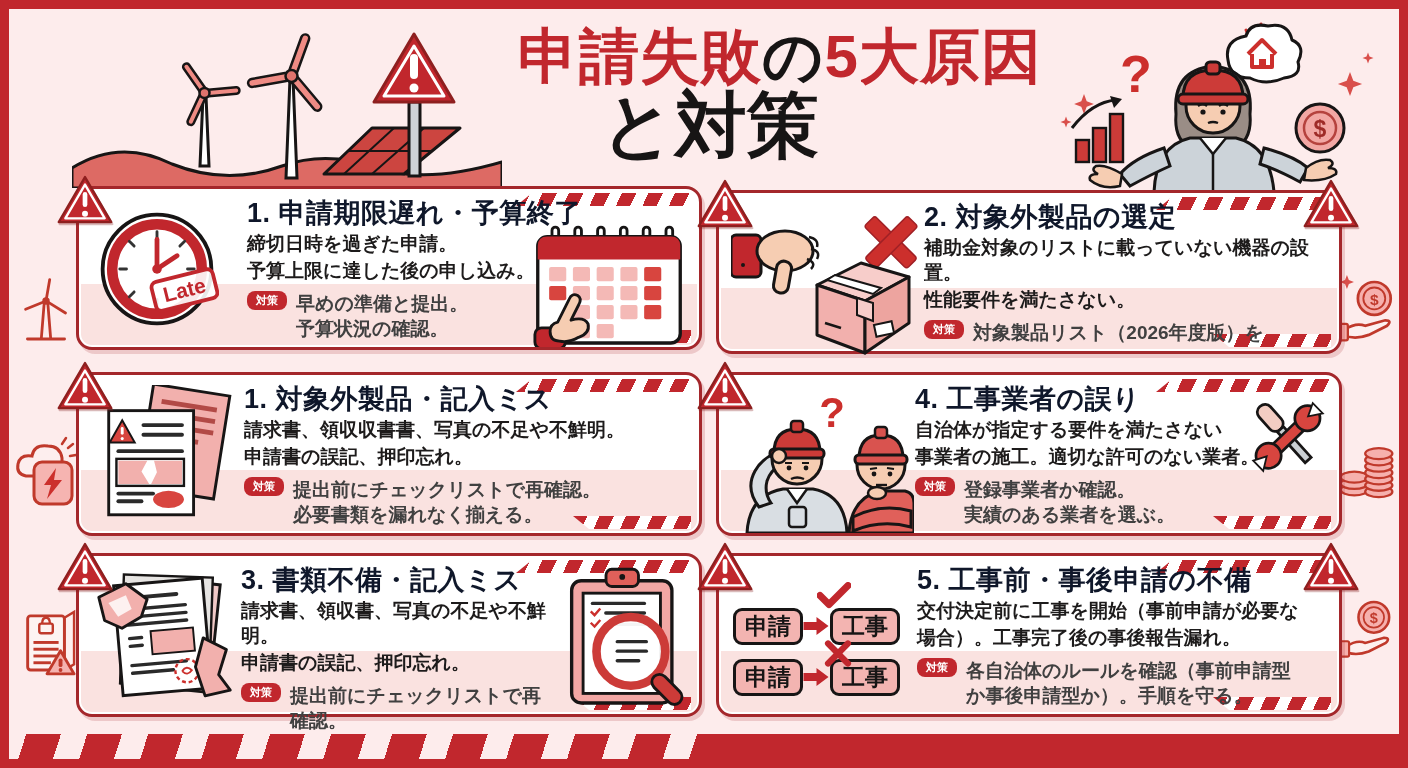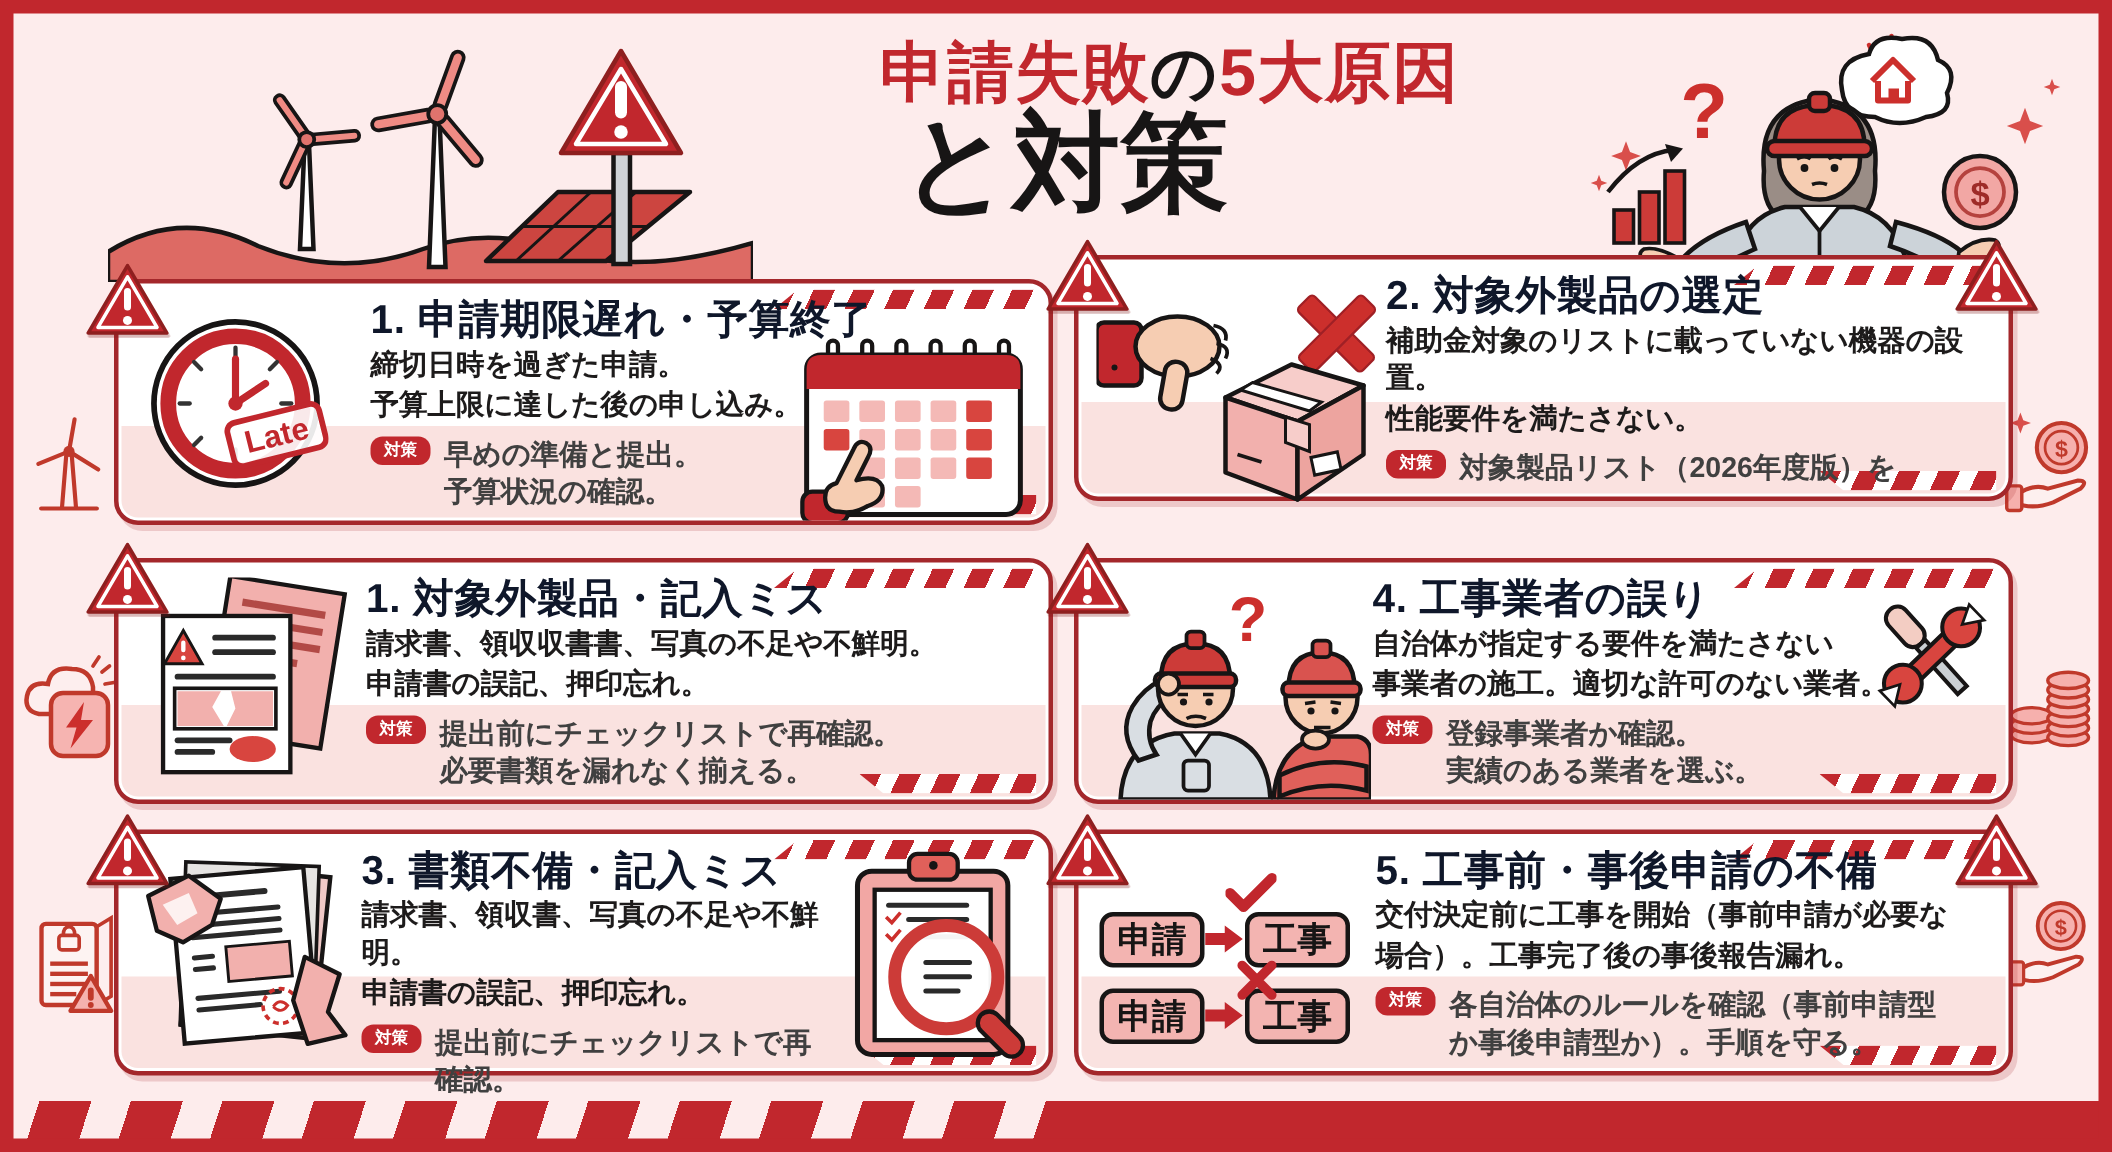--- a/index.html
+++ b/index.html
@@ -2,21 +2,21 @@
 <html><head>
 <meta charset="utf-8">
 <style>
   *{box-sizing:border-box;margin:0;padding:0}
   html,body{width:1408px;height:768px}
   body{font-family:"Liberation Sans",sans-serif;background:#fdecec;overflow:hidden}
   .stage{position:relative;width:1408px;height:768px;background:#fdecec;overflow:hidden}
   .frame{position:absolute;inset:0;border:9px solid #c1272d;z-index:60;pointer-events:none}
   
   .title{position:absolute;left:500px;top:26px;width:560px;text-align:center;z-index:3;line-height:1.04}
-  .t-l1{font-size:44px;font-weight:900;letter-spacing:1px;white-space:nowrap}
+  .t-l1{font-size:60px;font-weight:900;letter-spacing:1px;white-space:nowrap}
   .red{color:#c1272d}.blk{color:#171515}
   .t-l2{font-size:72px;font-weight:900;color:#171515;margin-top:0;transform:translateX(-70px)}
   .scene{position:absolute;z-index:1}
   
   .card{position:absolute;width:626px;height:164px;background:#fff;border:3.5px solid #a4272b;border-radius:16px;box-shadow:3px 4px 0 rgba(164,39,43,.18);z-index:2}
   .band{position:absolute;left:2px;right:2px;bottom:2px;height:61px;background:#fae2e0;border-radius:0 0 11px 11px;z-index:1}
   .hz{position:absolute;height:13px;background:repeating-linear-gradient(115deg,#c1272d 0 13px,#fff 13px 24px);z-index:3}
   .hz-top{top:4px;right:8px;width:175px;clip-path:polygon(16px 0,100% 0,100% 100%,0 100%)}
   .hz-bot{bottom:4px;right:8px;width:118px;clip-path:polygon(0 0,100% 0,100% 100%,16px 100%)}
   .warn{position:absolute;width:60px;height:55px;z-index:8;filter:drop-shadow(1px 2px 0 rgba(130,25,25,.3))}
@@ -217,21 +217,21 @@
         <rect x="42" y="104" width="18" height="15" rx="2" fill="#f4b9b6"></rect>
           <rect x="67" y="104" width="18" height="15" rx="2" fill="#f4b9b6"></rect>
       </g>
       <g transform="translate(2,70)">
         <rect x="0" y="38" width="32" height="22" rx="7" fill="#c1272d" stroke="#171515" stroke-width="3"></rect>
         <path d="M26 52 Q16 52 16 42 Q16 34 24 32 L36 8 Q39 1 45 4 Q50 7 46 14 L38 30 Q52 26 56 34 Q58 44 46 48 Q36 54 26 52 Z" fill="#f6cdb2" stroke="#171515" stroke-width="3" stroke-linejoin="round"></path>
       </g>
     </svg>
   </section>
 
-  <section class="card" style="left:716px;top:170px">
+  <section class="card" style="left:716px;top:190px">
     <div class="band"></div>
     <div class="hz hz-top"></div>
     <div class="hz hz-bot"></div>
     <svg class="warn tl" viewBox="0 0 64 58">
         <path d="M32 4 L60 52 L4 52 Z" fill="#c1272d" stroke="#8e1f1f" stroke-width="2.5" stroke-linejoin="round"></path>
         <path d="M32 12 L53 48 L11 48 Z" fill="none" stroke="#fff" stroke-width="2.5" stroke-linejoin="round"></path>
         <rect x="29.5" y="20" width="5" height="16" rx="2.5" fill="#fff"></rect>
         <circle cx="32" cy="43" r="3.2" fill="#fff"></circle>
       </svg>
     <svg class="warn tr" viewBox="0 0 64 58">

